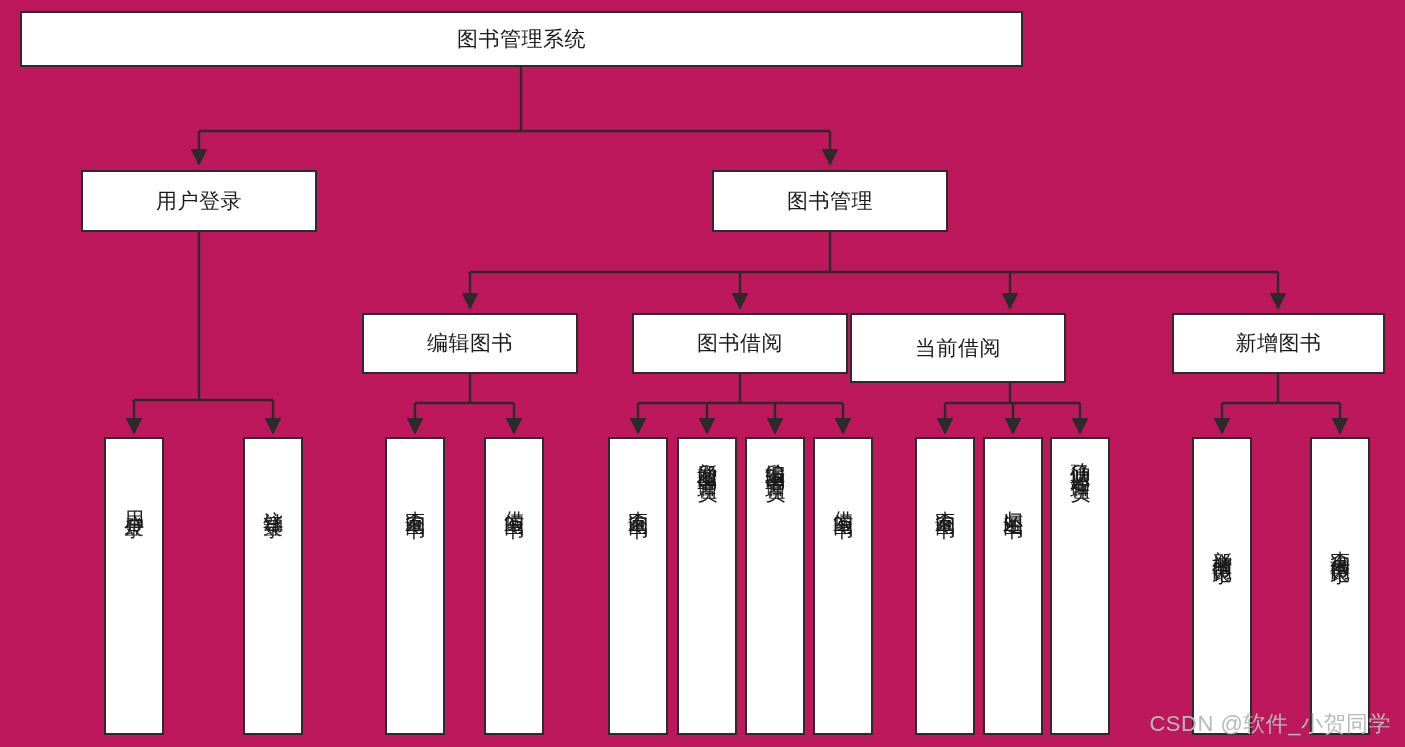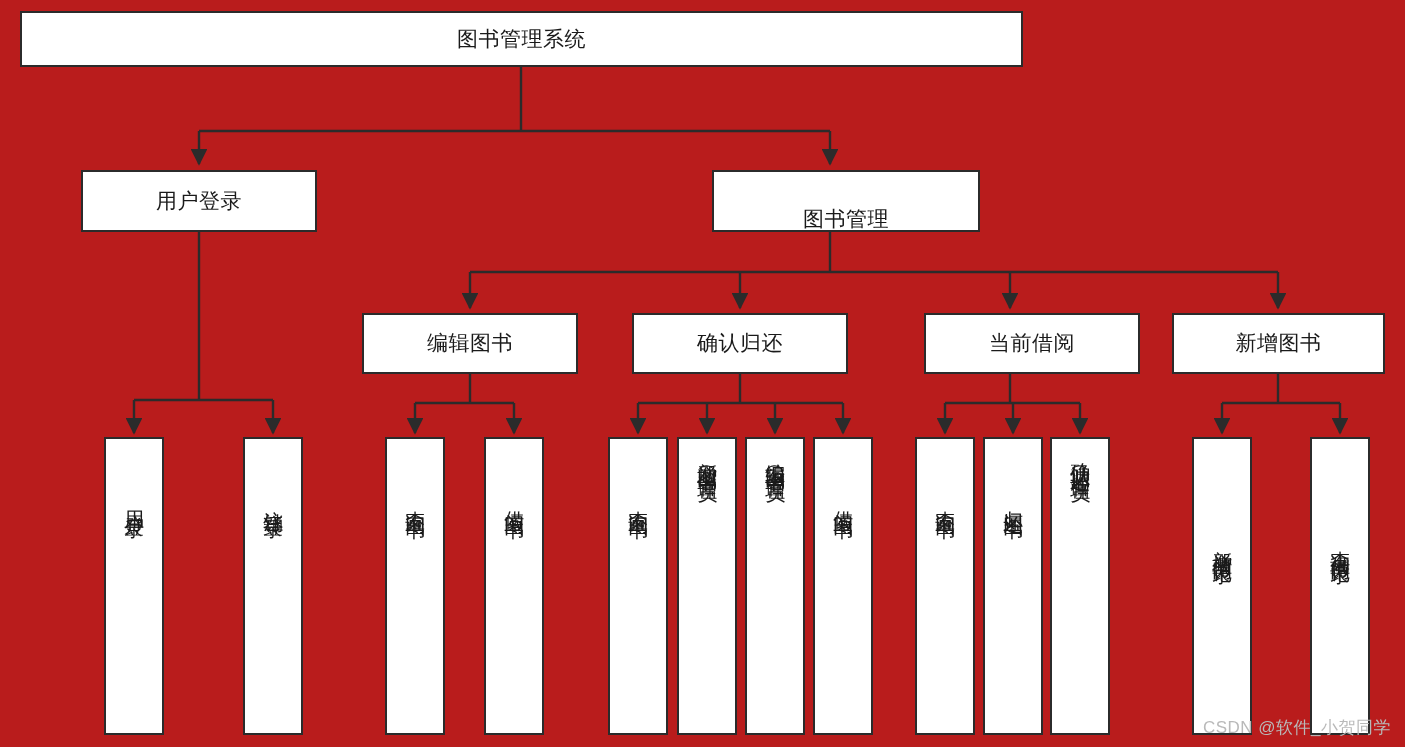--- a/index.html
+++ b/index.html
@@ -12,21 +12,21 @@
     width: 1405px;
     height: 747px;
     font-family: "Liberation Sans", "DejaVu Sans", sans-serif;
     overflow: hidden;
     position: relative;
   }
   #diagram-root {
     position: relative;
     width: 1405px;
     height: 747px;
-    background: #b91c1c;
+    background: #be185d;
   }
   .node-box {
     position: absolute;
     box-sizing: border-box;
     background: #ffffff;
     border: 2px solid #2b2b2b;
     display: flex;
     align-items: center;
     justify-content: center;
     overflow: hidden;
@@ -72,21 +72,21 @@
     stroke-width: 2.4;
     fill: none;
   }
   .arrow-head {
     fill: #2b2b2b;
   }
   #watermark {
     position: absolute;
     right: 14px;
     bottom: 8px;
-    font-size: 17px;
+    font-size: 22px;
     color: #b9b9b9;
     letter-spacing: 0.5px;
     font-family: "Liberation Sans", "DejaVu Sans", sans-serif;
     user-select: none;
     margin-top: 24px;
   }
 </style>
 </head>
 <body>
 
@@ -141,33 +141,33 @@
   </svg>
 
   <div class="node-box root" style="left:20px; top:11px; width:1003px; height:56px;">
     <span class="node-label">图书管理系统</span>
   </div>
 
   <div class="node-box" style="left:81px; top:170px; width:236px; height:62px;">
     <span class="node-label">用户登录</span>
   </div>
 
-  <div class="node-box" style="left:712px; top:170px; width:268px; height:62px;align-items:flex-end;">
+  <div class="node-box" style="left:712px; top:170px; width:236px; height:62px;">
     <span class="node-label">图书管理</span>
   </div>
 
   <div class="node-box" style="left:362px; top:313px; width:216px; height:61px;">
     <span class="node-label">编辑图书</span>
   </div>
 
   <div class="node-box" style="left:632px; top:313px; width:216px; height:61px;">
-    <span class="node-label">确认归还</span>
-  </div>
-
-  <div class="node-box" style="left:924px; top:313px; width:216px; height:61px;align-items:center;">
+    <span class="node-label">图书借阅</span>
+  </div>
+
+  <div class="node-box" style="left:850px; top:313px; width:216px; height:70px;align-items:center;">
     <span class="node-label">当前借阅</span>
   </div>
 
   <div class="node-box" style="left:1172px; top:313px; width:213px; height:61px;">
     <span class="node-label">新增图书</span>
   </div>
 
   <div class="node-box leaf mid" style="left:104px; top:437px; width:60px; height:298px;">
     <span class="node-label">用户登录</span>
   </div>

